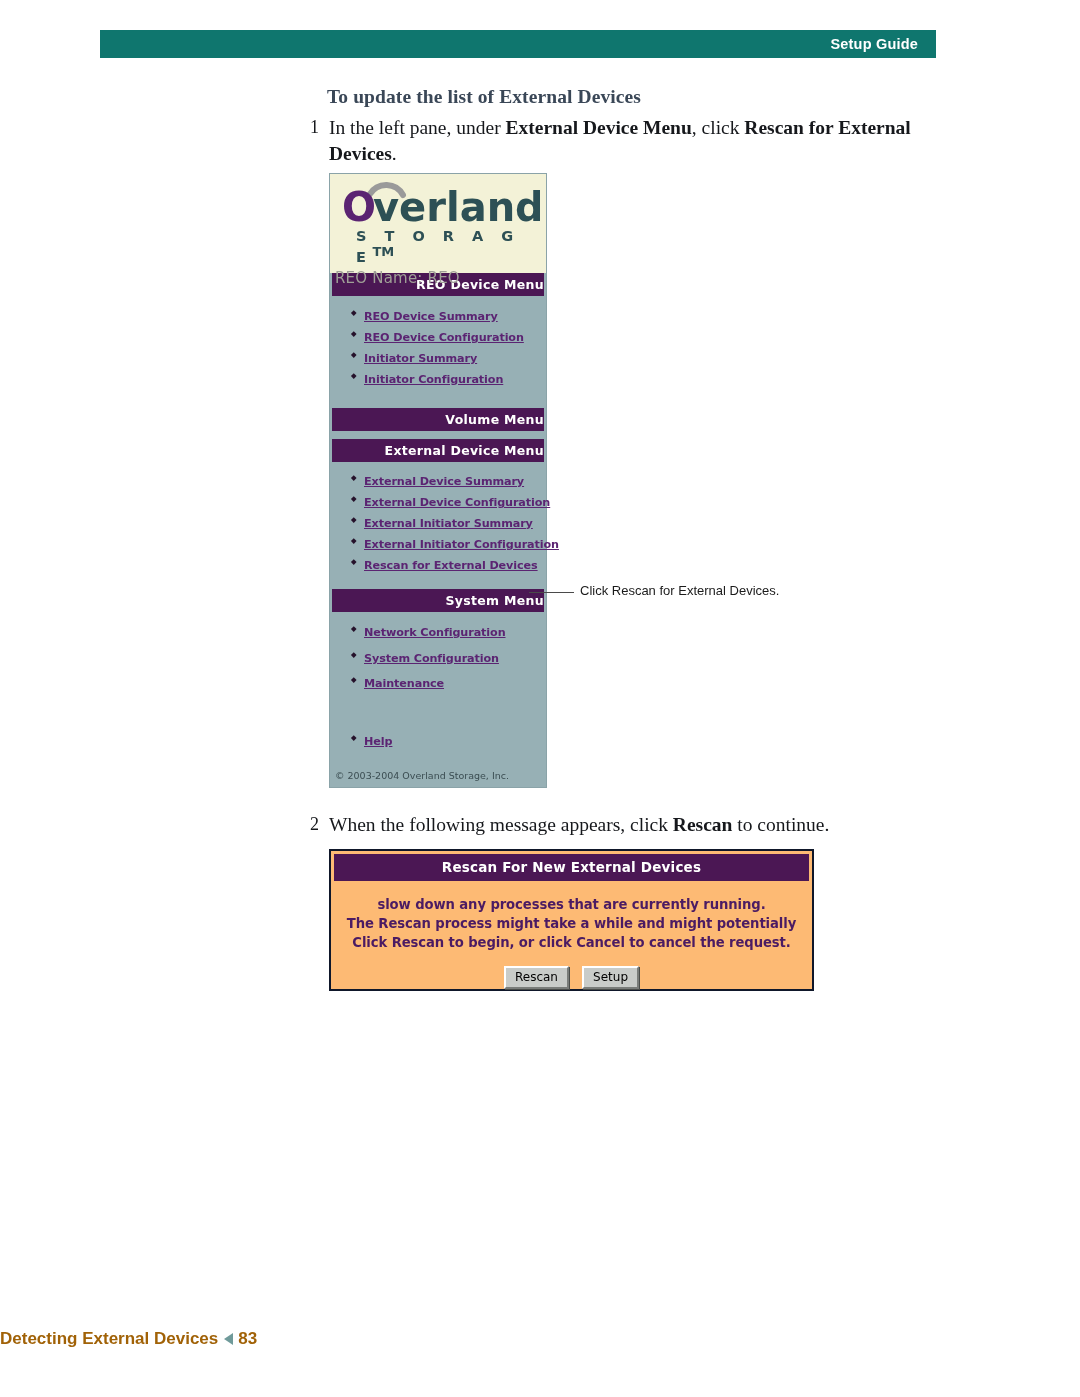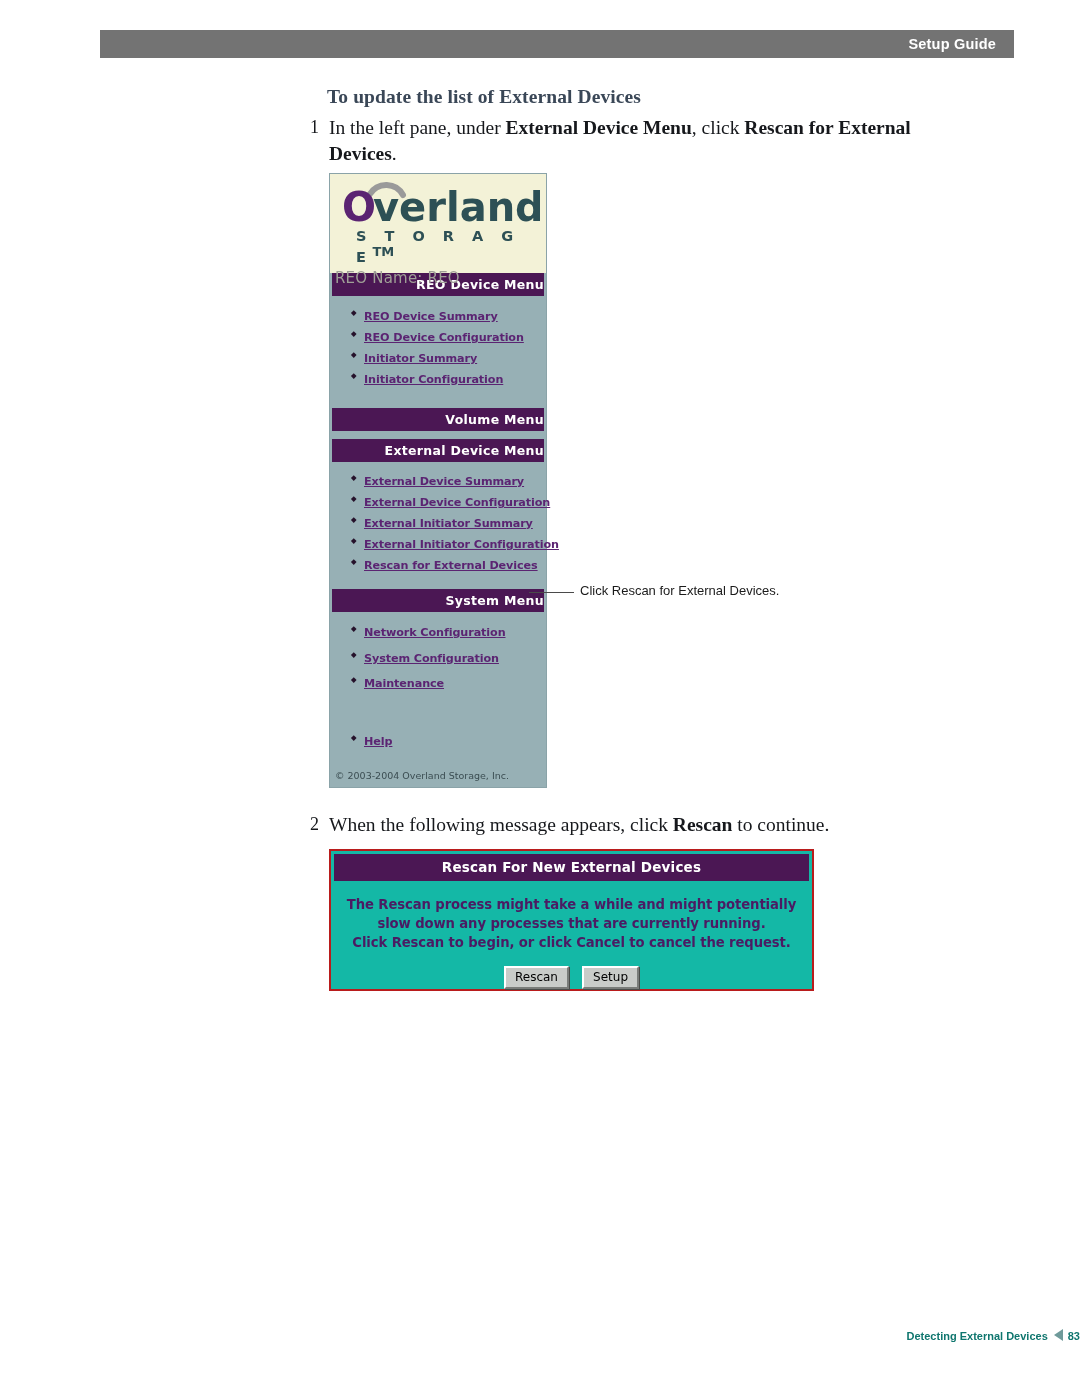--- a/index.html
+++ b/index.html
@@ -14,23 +14,23 @@
     position: relative;
     font-family: "Liberation Serif", "DejaVu Serif", serif;
     overflow: hidden;
   }
 
   
   .header-bar {
     position: absolute;
     left: 100px;
     top: 30px;
-    width: 914px;
+    width: 836px;
     height: 28px;
-    background: #737373;
+    background: #0f766e;
   }
   .header-bar-label {
     position: absolute;
     right: 18px;
     top: 50%;
     transform: translateY(-50%);
     color: #ffffff;
     font-family: "Liberation Sans", "DejaVu Sans", sans-serif;
     font-size: 14.5px;
     font-weight: bold;
@@ -210,22 +210,22 @@
     white-space: nowrap;
   }
 
   
   .rescan-dialog {
     position: absolute;
     left: 329px;
     top: 849px;
     width: 485px;
     height: 142px;
-    background: #14b8a6;
-    border: 2px solid #b91c1c;
+    background: #fdba74;
+    border: 2px solid #0f172a;
     box-sizing: border-box;
     font-family: "DejaVu Sans", "Liberation Sans", sans-serif;
   }
   .rescan-titlebar {
     margin: 3px 3px 0 3px;
     background: #4b1754;
     color: #ffffff;
     font-size: 13.5px;
     font-weight: bold;
     text-align: center;
@@ -260,25 +260,25 @@
     cursor: pointer;
     box-shadow: 1px 1px 0 0 #4a4d4a;
   }
 
   
   .footer {
     position: absolute;
     left: 0;
     top: 1329px;
     width: 1080px;
-    text-align: right;
+    text-align: left;
     font-family: "Liberation Sans", "DejaVu Sans", sans-serif;
-    font-size: 11px;
-    font-weight: bold;
-    color: #0f766e;
+    font-size: 17px;
+    font-weight: bold;
+    color: #a16207;
     white-space: nowrap;
   }
   .footer-arrow {
     display: inline-block;
     width: 0;
     height: 0;
     border-top: 6px solid transparent;
     border-bottom: 6px solid transparent;
     border-right: 9px solid #6f9a9a;
     vertical-align: -1px;
@@ -357,22 +357,22 @@
   <div class="callout-text">Click Rescan for External Devices.</div>
 
   <div class="step" id="step-2">
     <span class="step-num">2</span>
     <span class="step-text"><span>When the following message appears, click </span><b>Rescan</b><span> to continue.</span></span>
   </div>
 
   <div class="rescan-dialog">
     <div class="rescan-titlebar">Rescan For New External Devices</div>
     <div class="rescan-body">
+      <div>slow down any processes that are currently running.</div>
       <div>The Rescan process might take a while and might potentially</div>
-      <div>slow down any processes that are currently running.</div>
       <div>Click Rescan to begin, or click Cancel to cancel the request.</div>
     </div>
     <div class="rescan-buttons">
       <button class="win-btn">Rescan</button>
       <button class="win-btn">Setup</button>
     </div>
   </div>
 
 </div>
 

